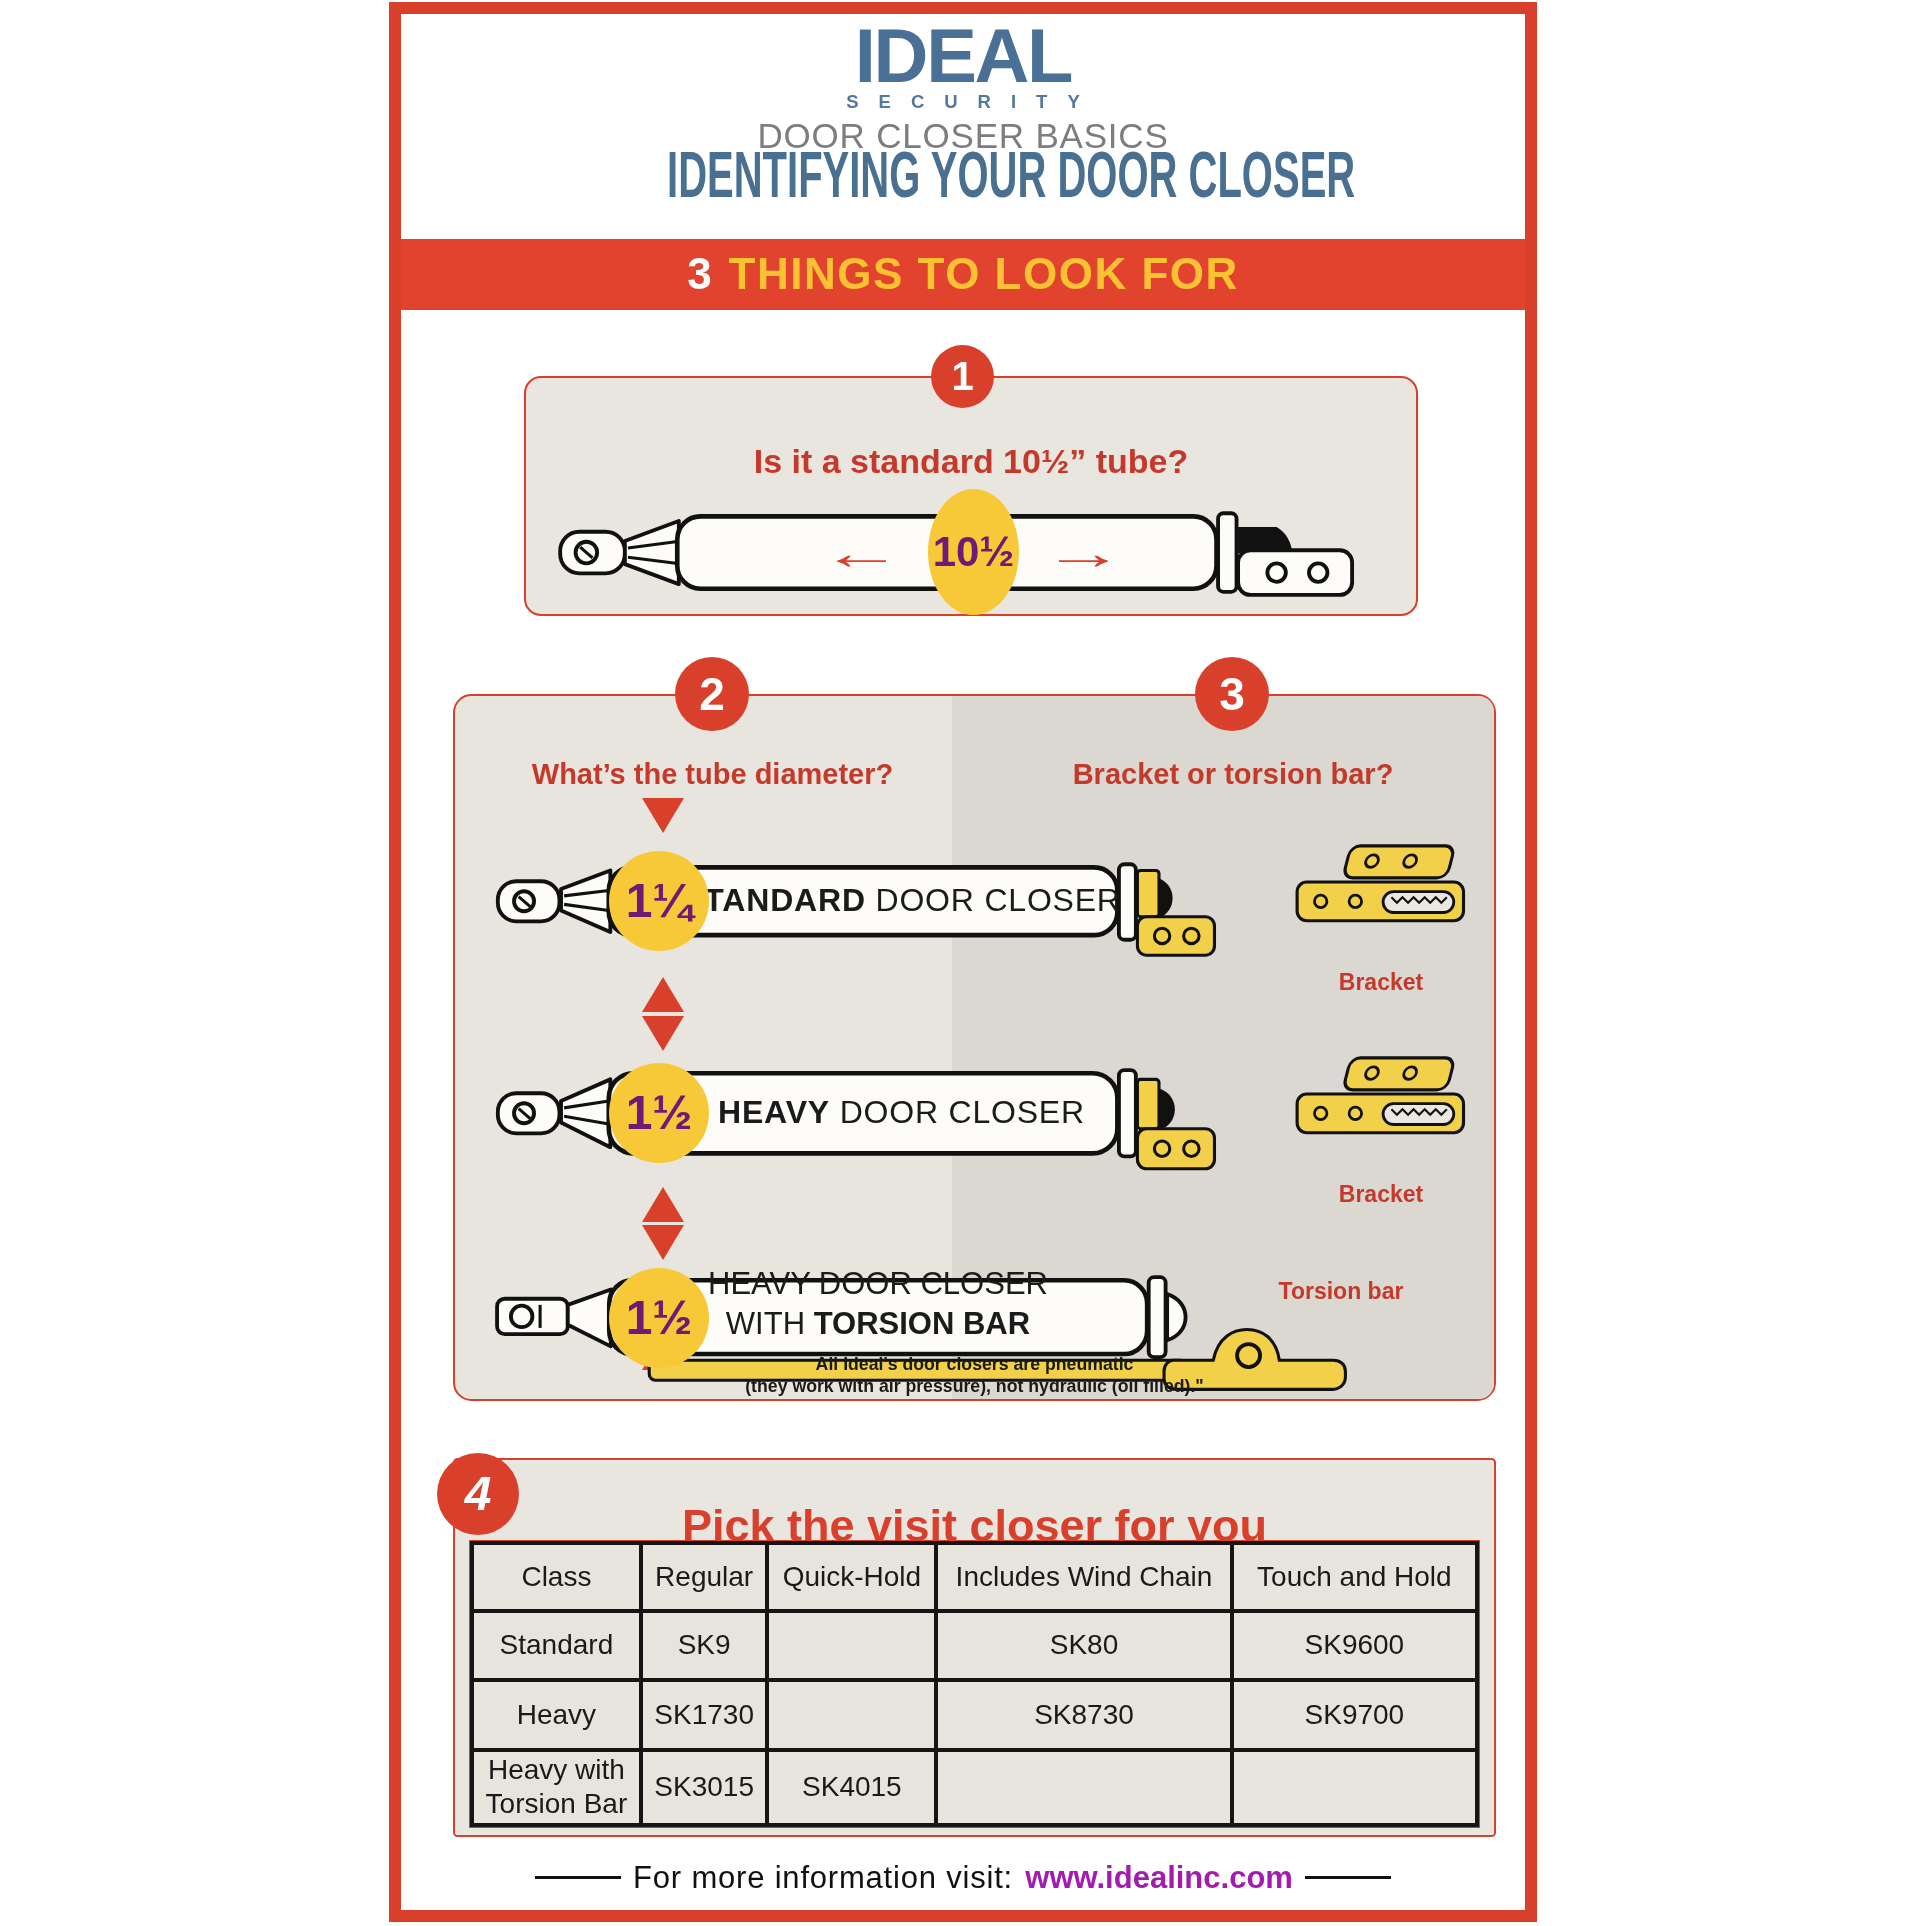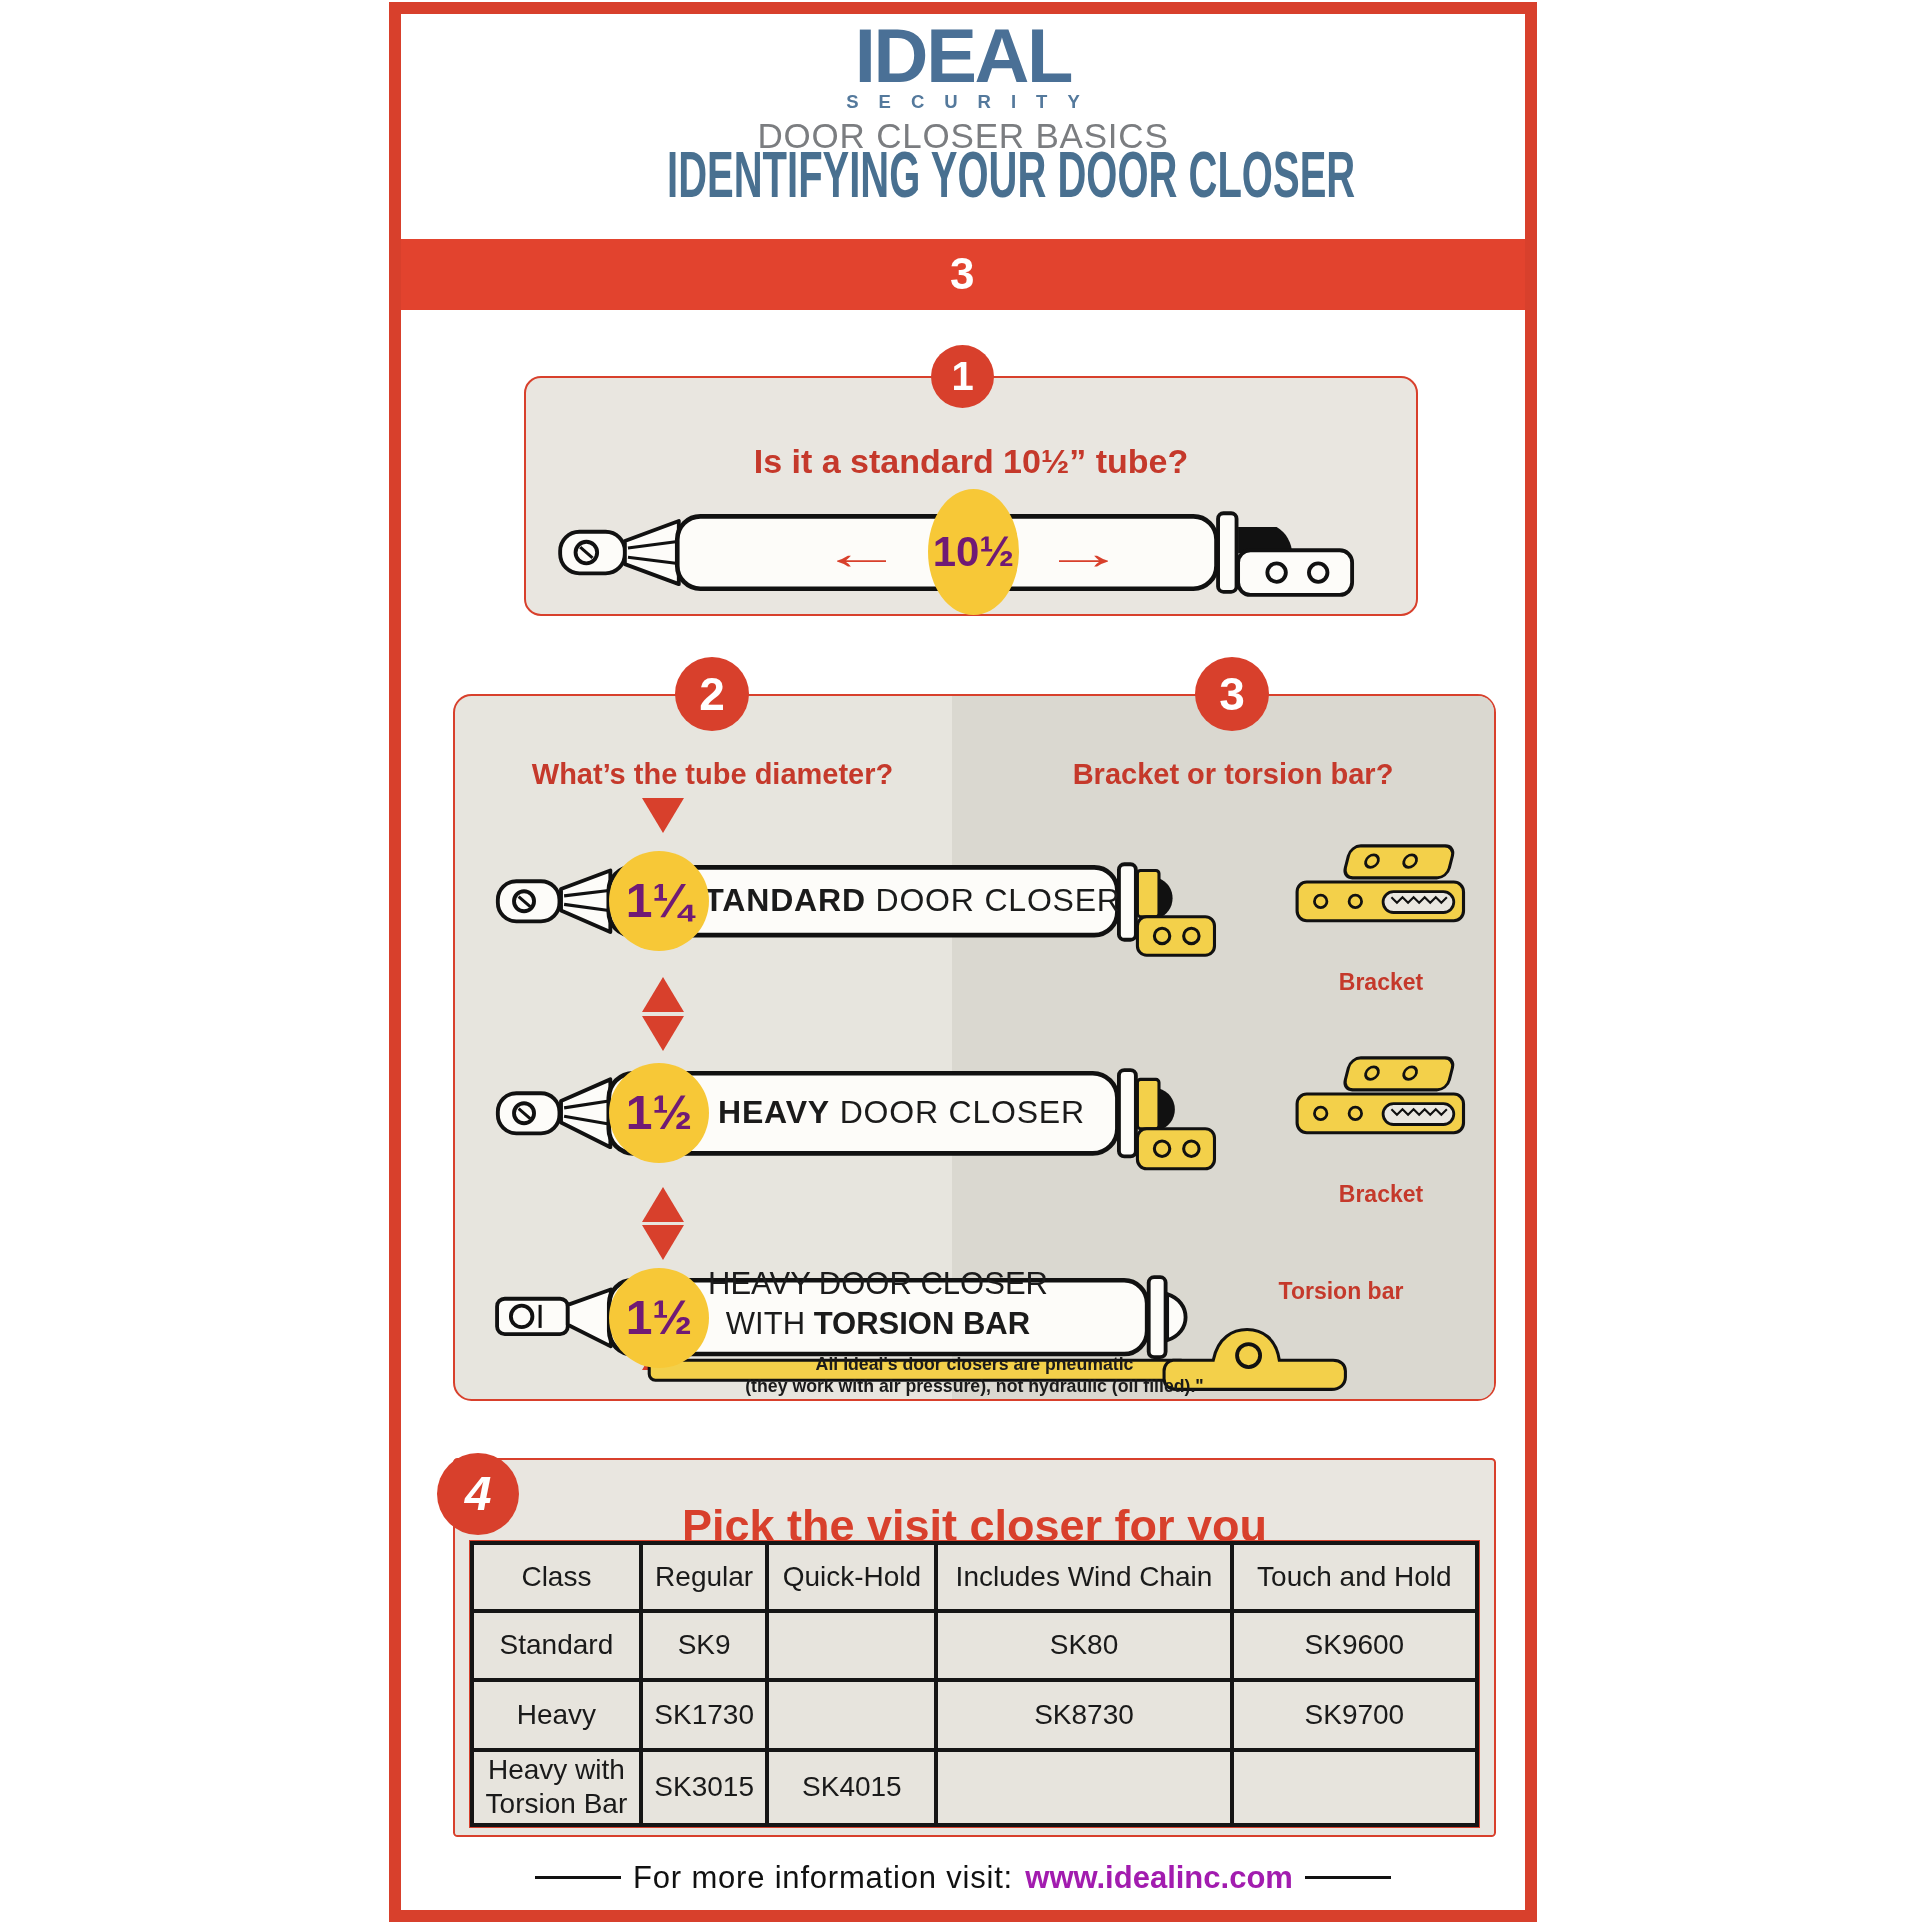--- a/index.html
+++ b/index.html
@@ -116,20 +116,21 @@
 <div class="root">
   <div class="poster">
 
     <div class="abs logo">IDEAL</div>
     <div class="abs tagline">SECURITY</div>
     <div class="abs kicker">DOOR CLOSER BASICS</div>
     <div class="abs title"><span class="title-inner">IDENTIFYING YOUR DOOR CLOSER</span></div>
 
     <div class="abs banner">
       <span class="num">3</span>
+      <span class="lbl">THINGS TO LOOK FOR</span>
     </div>
 
     <div class="card card1"></div>
     <div class="stepcircle c1">1</div>
     <div class="question q1">Is it a standard 10½” tube?</div>
 
     <svg class="abs" style="left:153px; top:479px;" width="832" height="116" viewBox="0 0 1080 150">
       <rect x="8" y="50" width="84" height="54" rx="25" fill="#fdfcf9" stroke="#111" stroke-width="5"></rect>
       <circle cx="42" cy="77" r="14" fill="none" stroke="#111" stroke-width="5"></circle>
       <line x1="34" y1="70" x2="50" y2="84" stroke="#111" stroke-width="4"></line>

